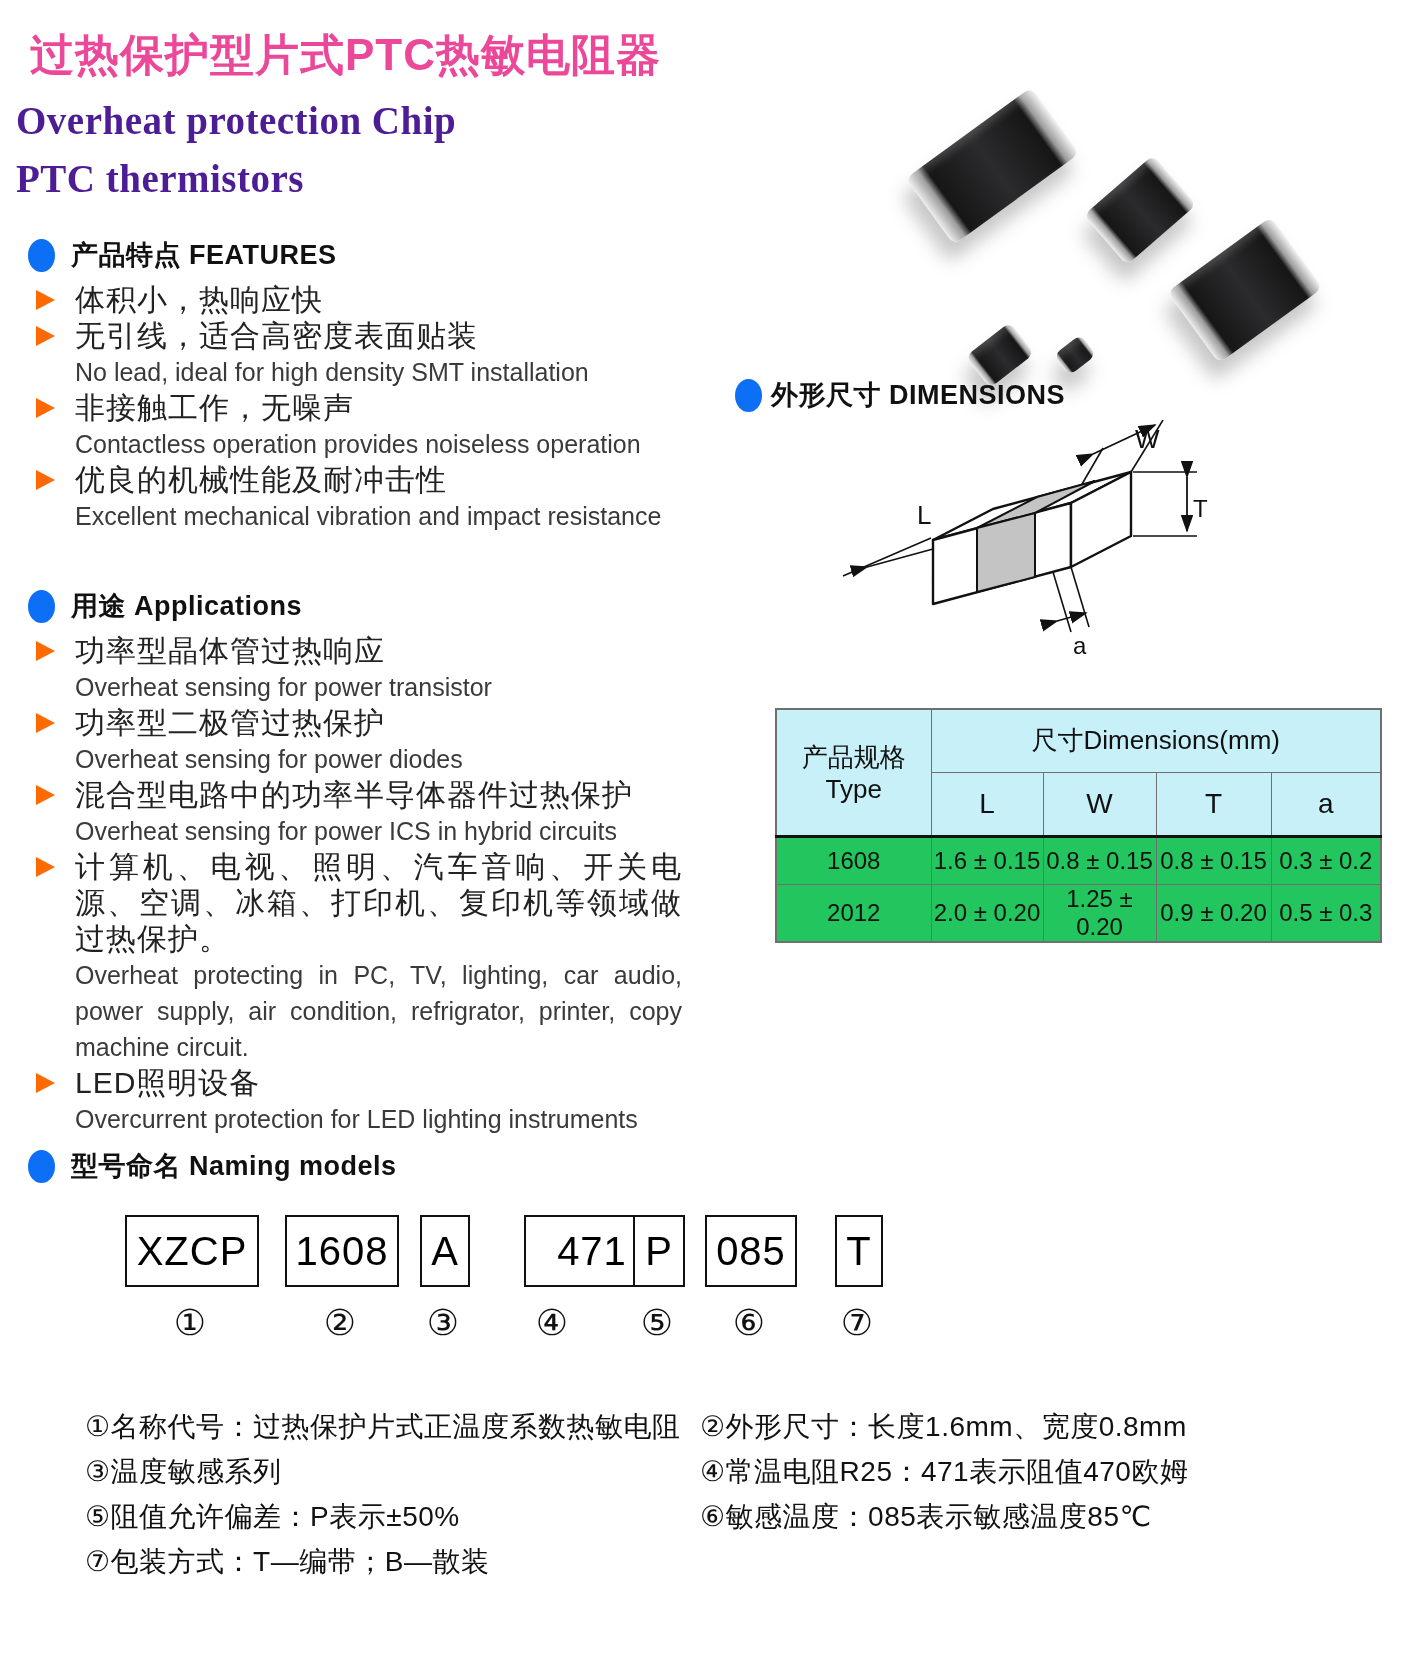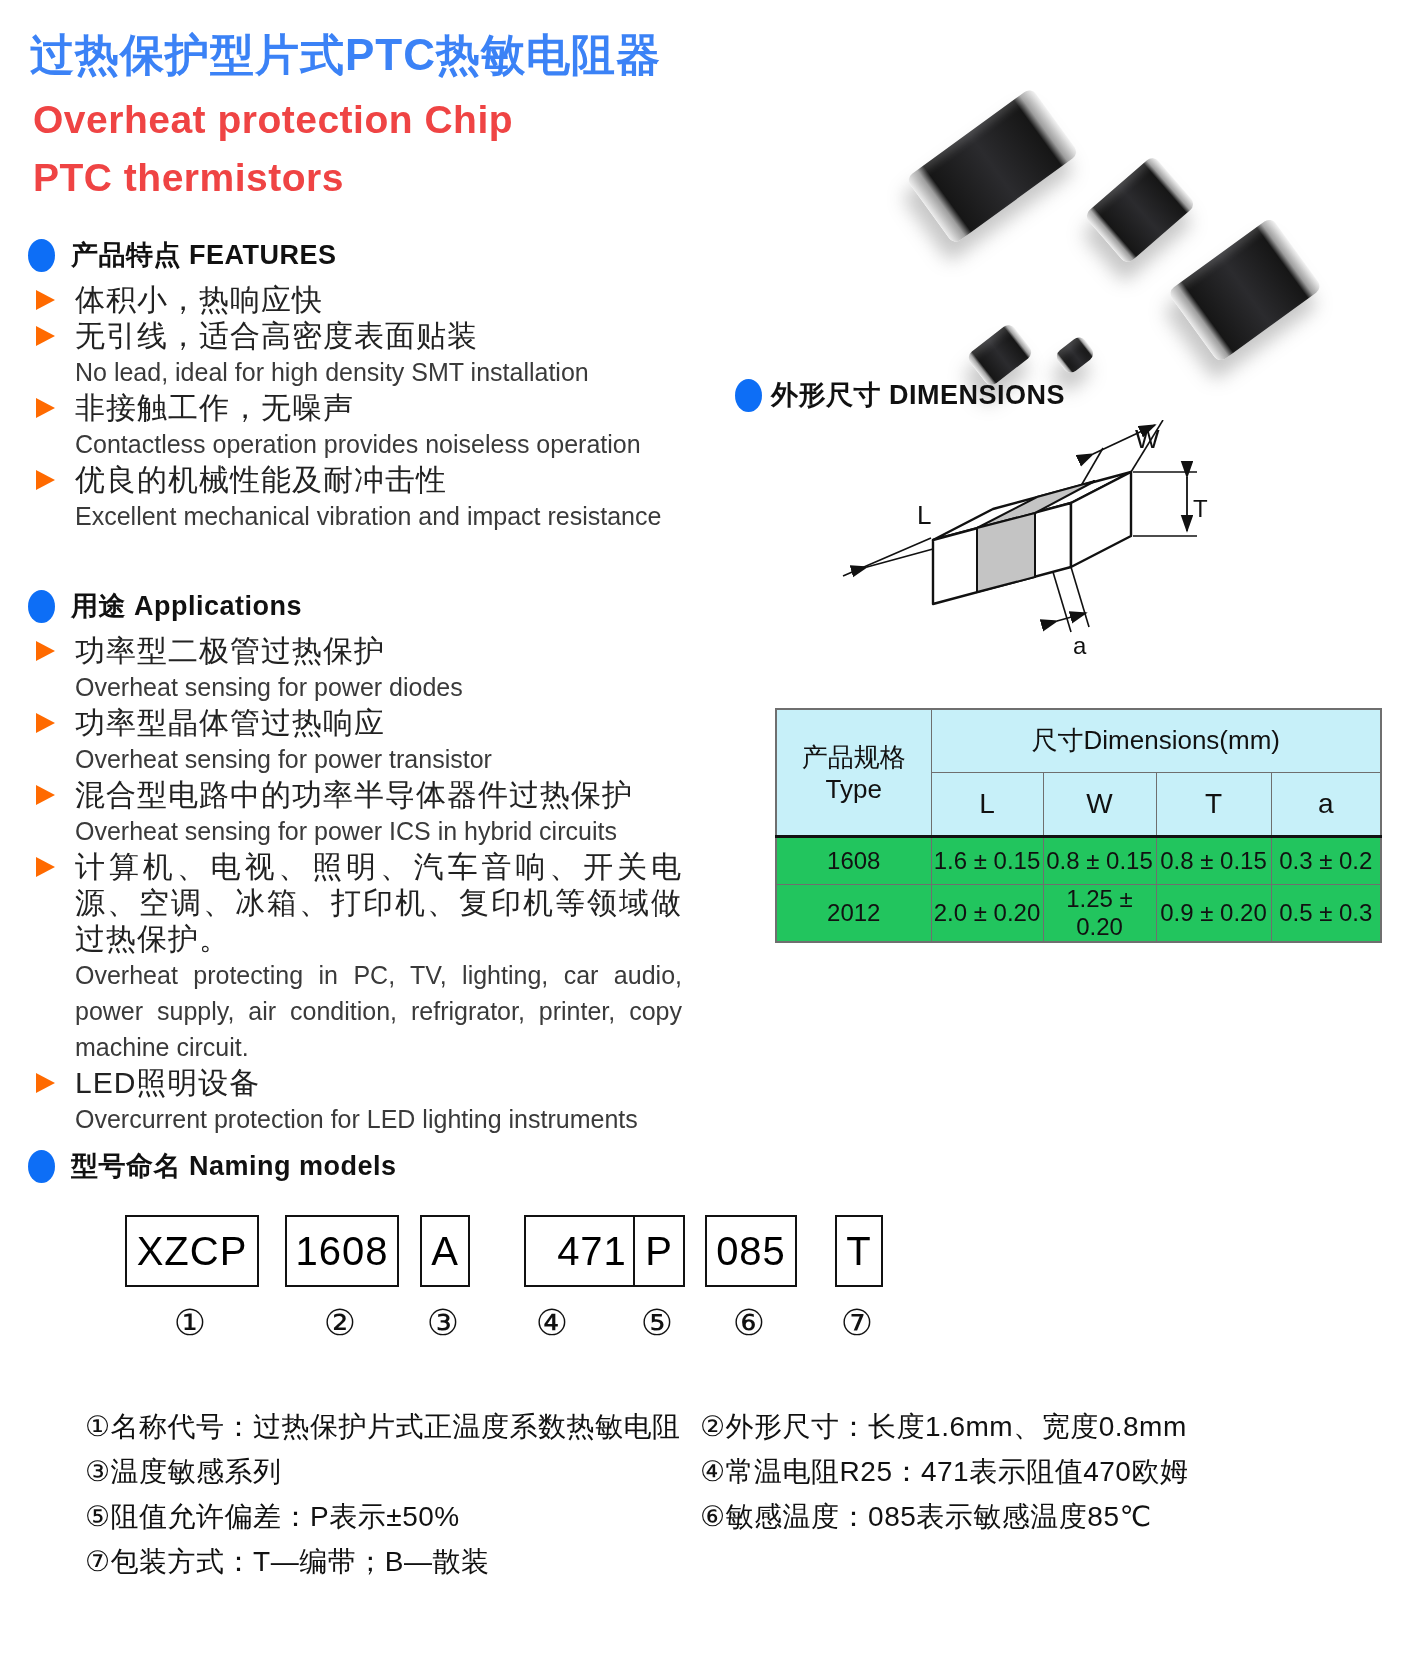--- a/index.html
+++ b/index.html
@@ -4,22 +4,22 @@
 <style>
   html,body{margin:0;padding:0;}
   body{
     width:1401px;height:1665px;position:relative;background:#fff;
     font-family:"Liberation Sans","DejaVu Sans",sans-serif;color:#1a1a1a;
     overflow:hidden;
   }
   .abs{position:absolute;}
 
   
-  .title-cn{left:30px;top:26px;font-size:44px;font-weight:bold;letter-spacing:1px;color:#3b82f6;}
-  .title-en{left:33px;font-size:39px;font-weight:bold;color:#ef4444;letter-spacing:.5px;}
+  .title-cn{left:30px;top:26px;font-size:44px;font-weight:bold;letter-spacing:1px;color:#ec4899;}
+  .title-en{left:16px;font-size:39px;font-weight:bold;color:#4c1d95;letter-spacing:.5px;font-family:Liberation Serif, serif;}
   .title-en.l1{top:98px;}
   .title-en.l2{top:156px;}
 
   
   .sec-head{display:flex;align-items:center;gap:16px;}
   .dot{width:27px;height:33px;border-radius:50%;background:#0d6ef6;flex:0 0 auto;}
   .sec-head .txt{font-size:27px;font-weight:600;color:#111;letter-spacing:.5px;}
 
   
   .blist{width:648px;}
@@ -116,29 +116,29 @@
 
 <div class="abs sec-head" style="left:28px;top:588px;">
   <span class="dot"></span>
   <span class="txt">用途 Applications</span>
 </div>
 
 <div class="abs blist" style="left:34px;top:633px;">
   <div class="li">
     <span class="tri"></span>
     <div class="li-body">
+      <div class="cn">功率型晶体管过热响应</div>
+      <div class="en">Overheat sensing for power transistor</div>
+    </div>
+  </div>
+  <div class="li">
+    <span class="tri"></span>
+    <div class="li-body">
       <div class="cn">功率型二极管过热保护</div>
       <div class="en">Overheat sensing for power diodes</div>
-    </div>
-  </div>
-  <div class="li">
-    <span class="tri"></span>
-    <div class="li-body">
-      <div class="cn">功率型晶体管过热响应</div>
-      <div class="en">Overheat sensing for power transistor</div>
     </div>
   </div>
   <div class="li">
     <span class="tri"></span>
     <div class="li-body">
       <div class="cn">混合型电路中的功率半导体器件过热保护</div>
       <div class="en">Overheat sensing for power ICS in hybrid circuits</div>
     </div>
   </div>
   <div class="li">

